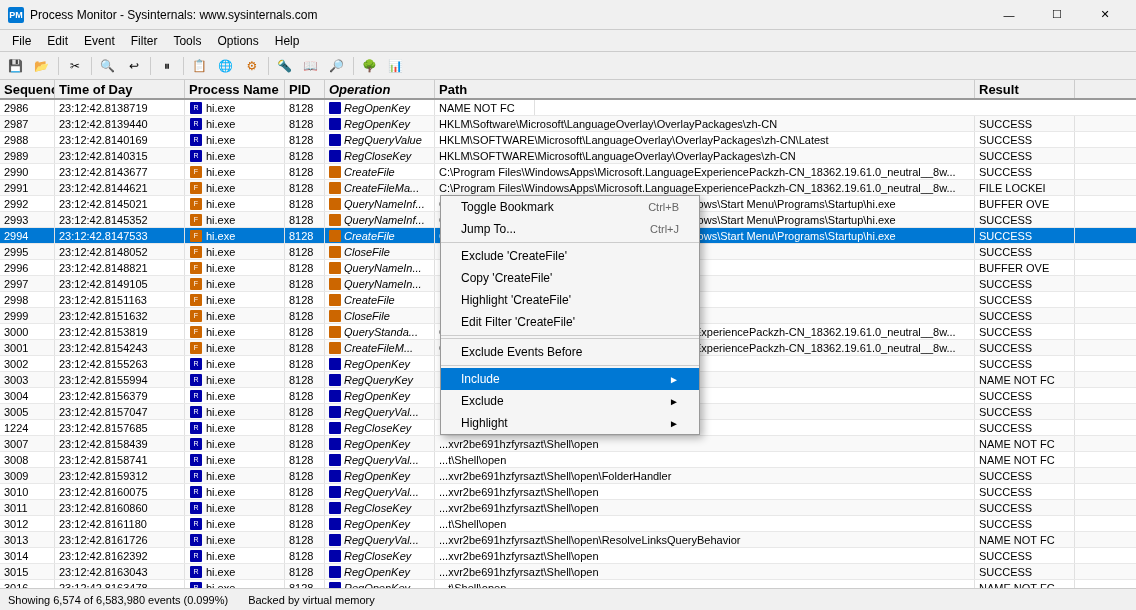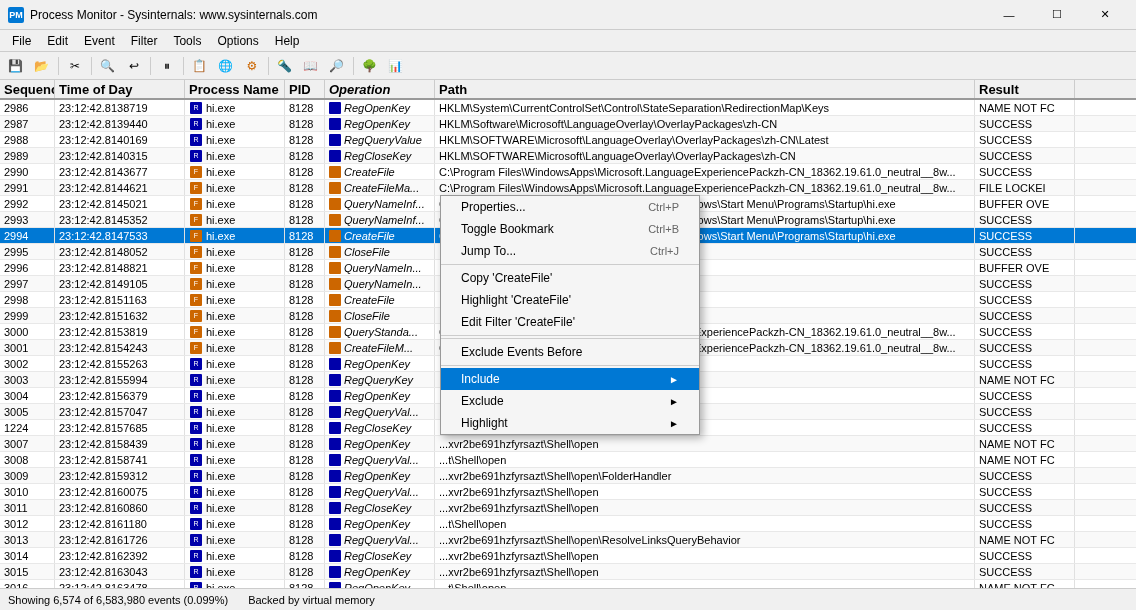--- a/index.html
+++ b/index.html
@@ -288,21 +288,20 @@
         <span class="proc-icon">
           <span class="proc-icon-img" style="background:#0000aa">R</span>
         </span>
         hi.exe
       </div>
       <div class="cell cell-pid">8128</div>
       <div class="cell cell-op" style="display:flex;align-items:center;">
         <span class="op-icon" style="width:12px;height:12px;background:#0000aa;border-radius:1px;margin-right:3px;flex-shrink:0;display:inline-block;"></span>
         RegOpenKey
       </div>
-      <div class="cell cell-path">HKLM\System\CurrentControlSet\Control\StateSeparation\RedirectionMap\Keys</div>
       <div class="cell cell-result">NAME NOT FC</div>
     </div>
     <div class="table-row">
       <div class="cell cell-seq">2987</div>
       <div class="cell cell-time">23:12:42.8139440</div>
       <div class="cell cell-proc" style="display:flex;align-items:center;">
         <span class="proc-icon">
           <span class="proc-icon-img" style="background:#0000aa">R</span>
         </span>
         hi.exe
@@ -805,33 +804,32 @@
         <span class="op-icon" style="width:12px;height:12px;background:#0000aa;border-radius:1px;margin-right:3px;flex-shrink:0;display:inline-block;"></span>
         RegOpenKey
       </div>
       <div class="cell cell-path">...t\Shell\open</div>
       <div class="cell cell-result">NAME NOT FC</div>
     </div>
   </div>
 
 <div id="context-menu">
 
-<div class="ctx-item">
-      <span>Properties...</span>
-      <span class="ctx-shortcut">Ctrl+P</span>
-    </div>
     <div class="ctx-item">
       <span>Toggle Bookmark</span>
       <span class="ctx-shortcut">Ctrl+B</span>
     </div>
     <div class="ctx-item">
       <span>Jump To...</span>
       <span class="ctx-shortcut">Ctrl+J</span>
     </div>
     <div class="ctx-sep"></div>
+    <div class="ctx-item">
+      <span>Exclude 'CreateFile'</span>
+    </div>
     <div class="ctx-item">
       <span>Copy 'CreateFile'</span>
     </div>
     <div class="ctx-item">
       <span>Highlight 'CreateFile'</span>
     </div>
     <div class="ctx-item separator-after">
       <span>Edit Filter 'CreateFile'</span>
     </div>
     <div class="ctx-sep"></div>

